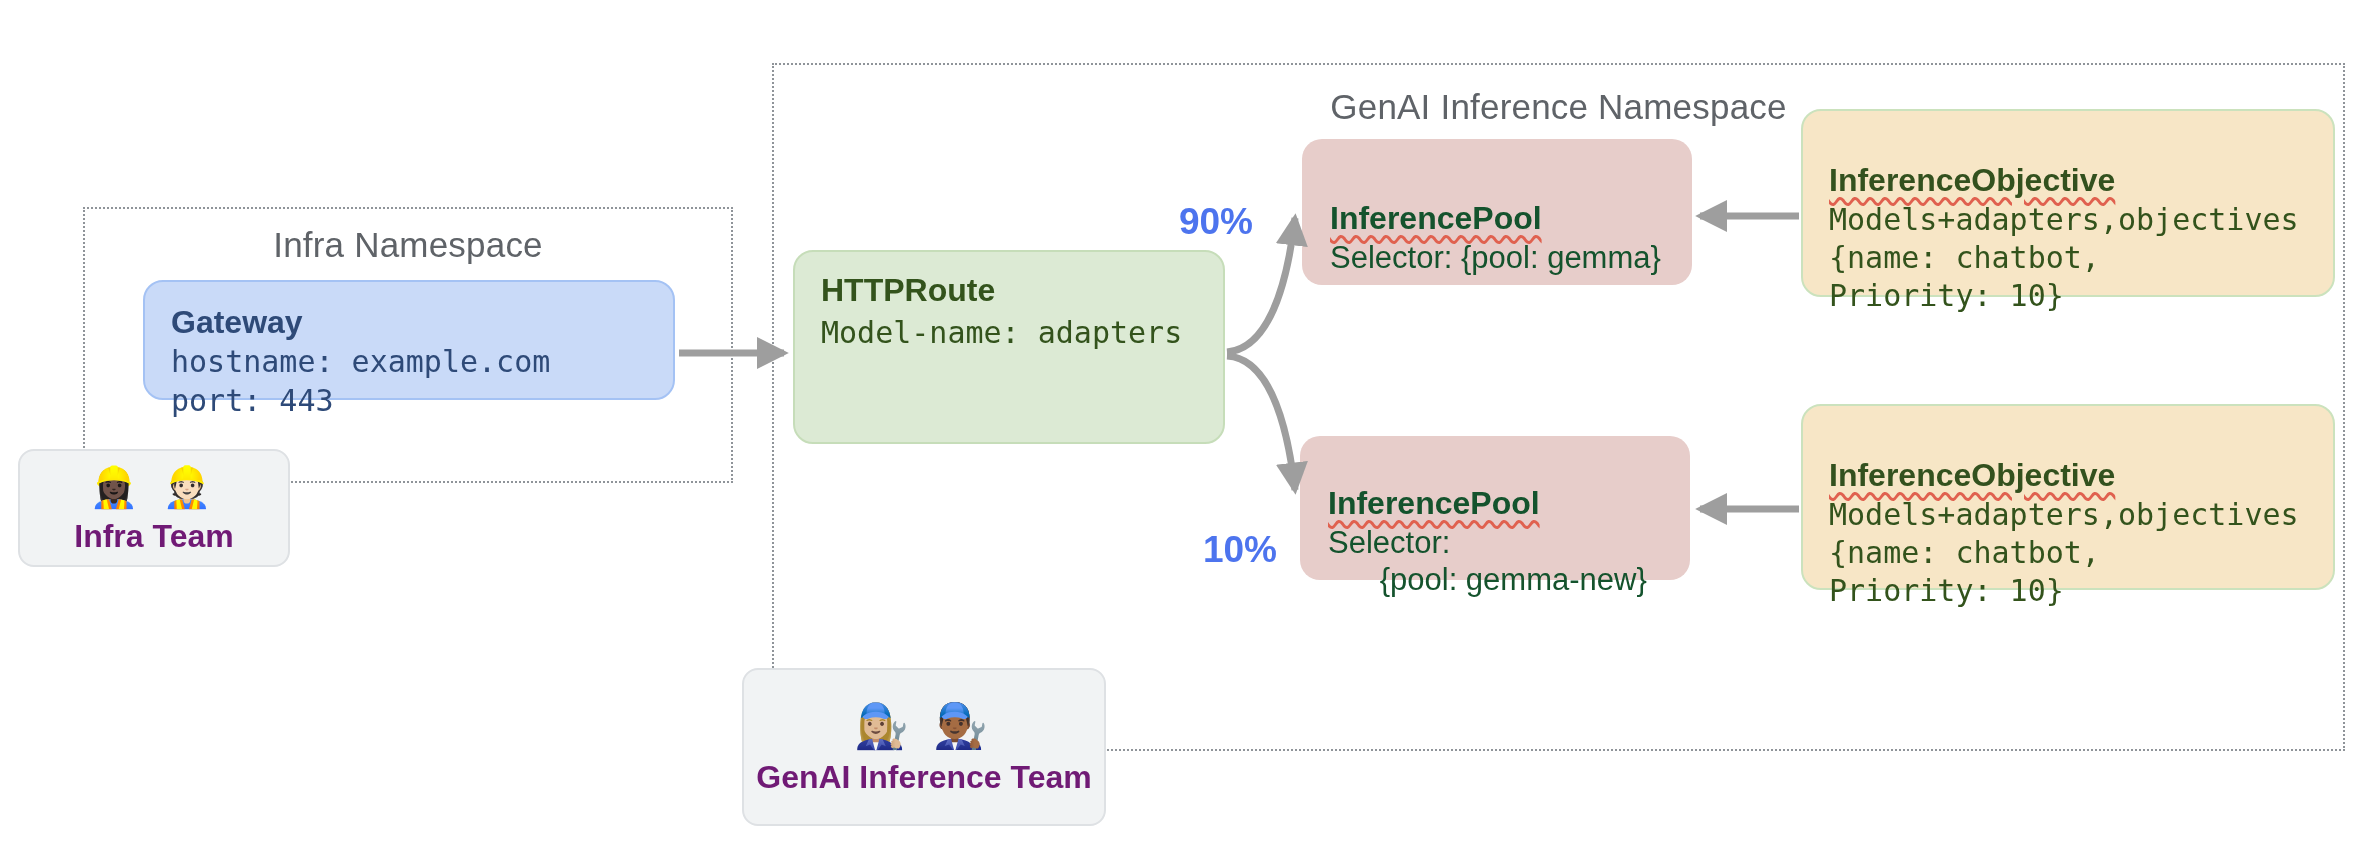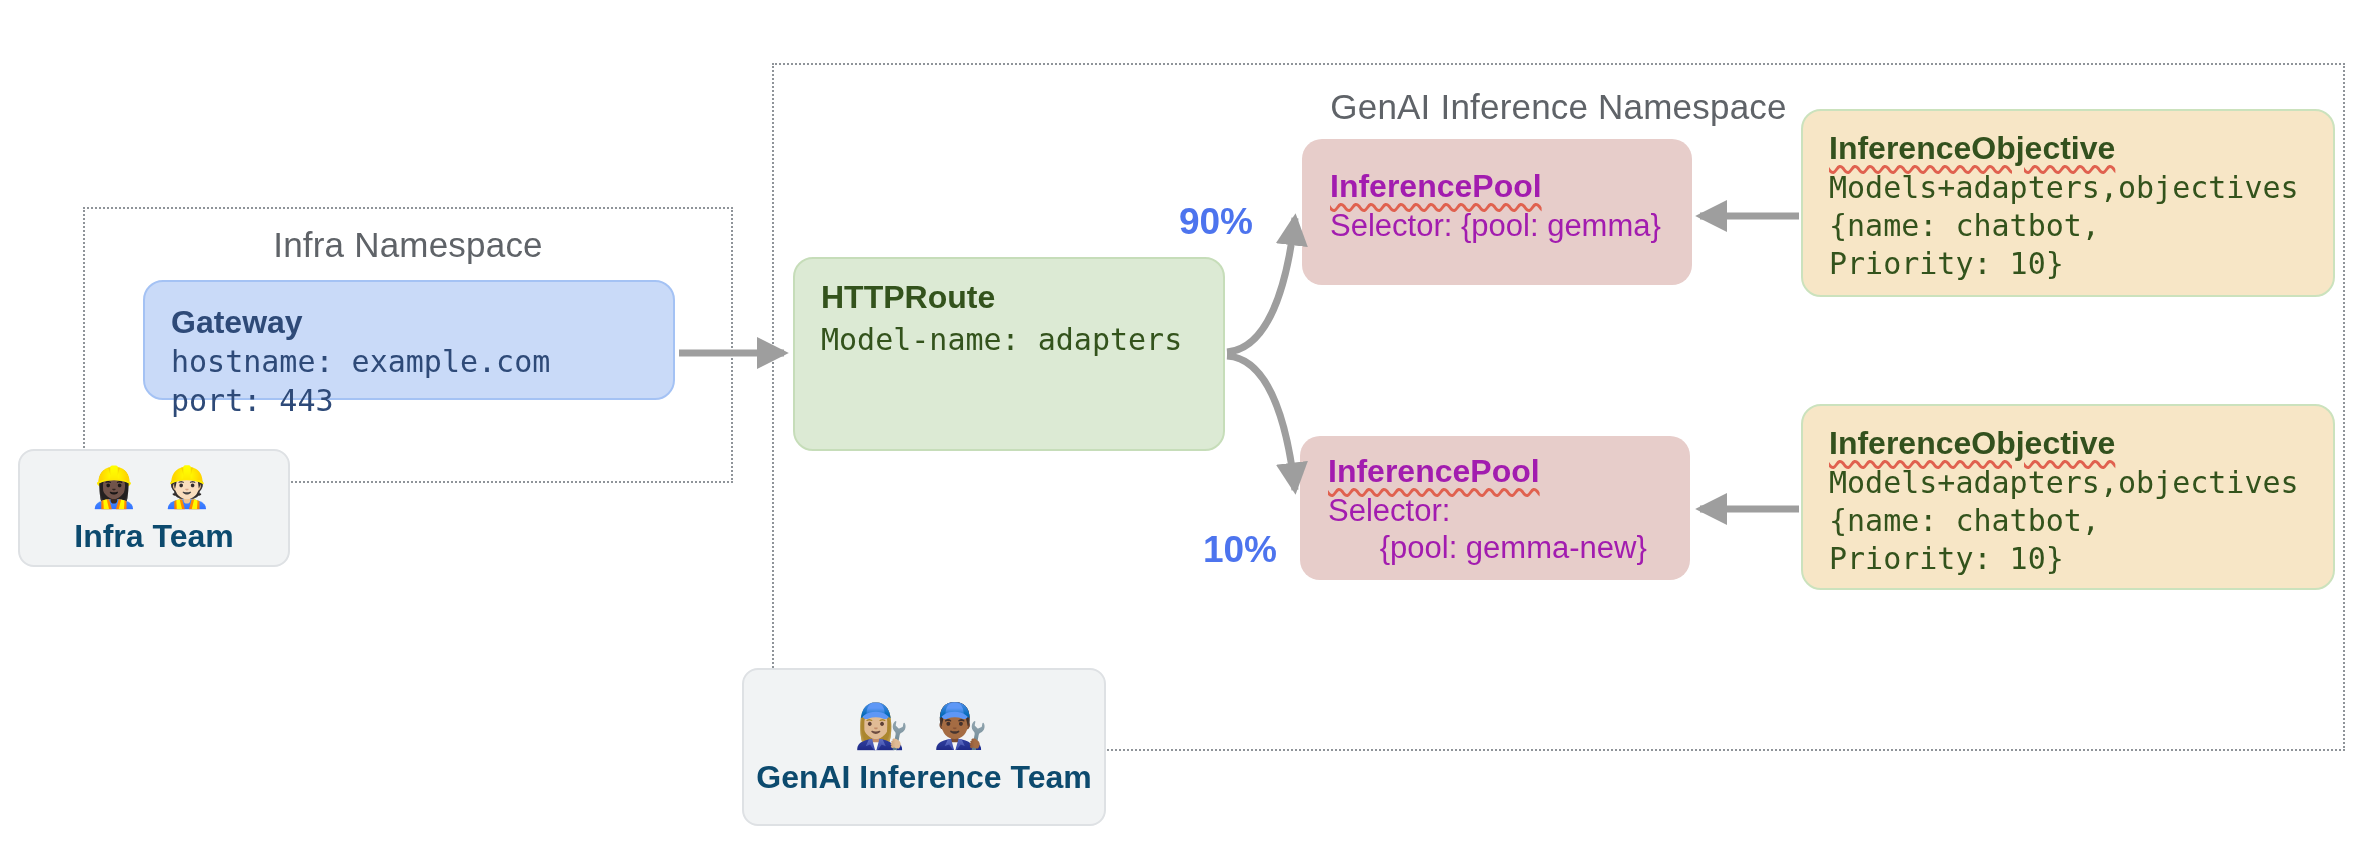--- a/index.html
+++ b/index.html
@@ -43,47 +43,48 @@
     font-size:32px;
     line-height:42px;
     white-space:pre;
   }
   .node-title.squiggle{
     text-decoration-line:underline;
     text-decoration-style:wavy;
     text-decoration-color:#E0614F;
     text-decoration-thickness:2.5px;
     text-underline-offset:6px;
+    margin-top:32px;
   }
   .node-line{
     font-size:30px;
     line-height:38px;
     white-space:pre;
   }
   .mono{font-family:"DejaVu Sans Mono","Liberation Mono",monospace;}
   .sans{font-family:"Liberation Sans",sans-serif;font-size:31px;line-height:37px;}
 
   .gateway{
     left:143px;top:280px;width:532px;height:120px;
     background:#C9DAF8;border:2.5px solid #A4C2F4;
     padding:20px 0 0 26px;color:#2E4A78;
   }
   .gateway .node-title{line-height:40px;}
   .gateway .node-line{line-height:39px;}
 
   .httproute{
-    left:793px;top:257px;width:432px;height:194px;
+    left:793px;top:250px;width:432px;height:194px;
     background:#DCEAD4;border:2px solid #C6DDB9;
     padding:16px 0 0 26px;color:#33531C;
   }
   .httproute .node-title{line-height:44px;}
   .httproute .node-line{line-height:42px;}
 
   .pool{
-    background:#E7CDCA;border:none;color:#a21caf;
+    background:#E7CDCA;border:none;color:#14532d;
   }
   .pool-top{left:1302px;top:139px;width:390px;height:146px;padding:26px 0 0 28px;}
   .pool-bottom{left:1300px;top:436px;width:390px;height:144px;padding:14px 0 0 28px;}
 
   .objective{
     background:#F7E6C6;border:2.5px solid #CBE2BD;
     color:#33511E;
   }
   .objective .node-line{color:#33531C;}
   .obj-top{left:1801px;top:109px;width:534px;height:188px;padding:16px 0 0 26px;}
@@ -94,21 +95,21 @@
     position:absolute;
     background:#F1F3F4;
     border:2px solid #DEE1E4;
     border-radius:16px;
     box-sizing:border-box;
     display:flex;flex-direction:column;
     align-items:center;justify-content:center;
     z-index:5;
   }
   .team-emojis{font-size:44px;line-height:54px;letter-spacing:6px;}
-  .team-label{font-size:32px;font-weight:bold;color:#0c4a6e;margin-top:6px;}
+  .team-label{font-size:32px;font-weight:bold;color:#701a75;margin-top:6px;}
   .team-infra{left:18px;top:449px;width:272px;height:118px;}
   .team-infra .team-emojis{font-size:40px;line-height:50px;}
   .team-genai{left:742px;top:668px;width:364px;height:158px;}
 
   
   .pct{
     position:absolute;
     width:110px;text-align:center;
     font-size:37px;font-weight:bold;
     color:#4D74EE;

